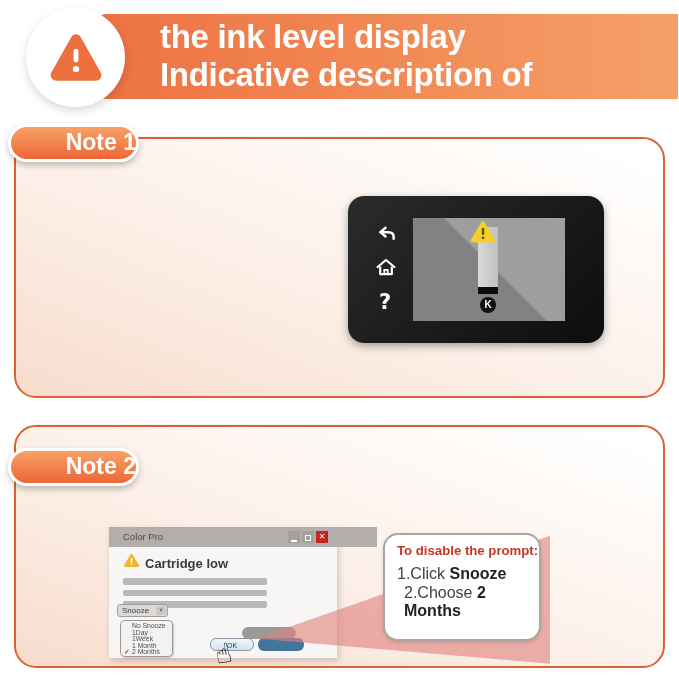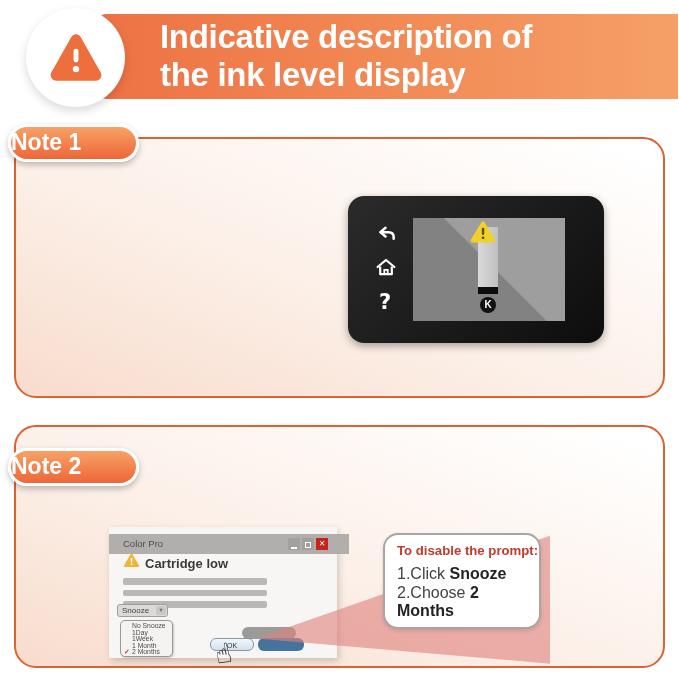--- a/index.html
+++ b/index.html
@@ -12,21 +12,21 @@
   .hero-title{position:absolute;left:64px;top:4px;color:#fff;font-weight:bold;
     font-size:33px;line-height:38px;letter-spacing:-0.3px;}
   .hero-title span{display:block;}
   .hero-circle{position:absolute;left:26px;top:8px;width:99px;height:99px;border-radius:50%;
     background:#fff;box-shadow:0 4px 10px rgba(0,0,0,0.15);display:flex;align-items:center;justify-content:center;}
 
   
   .note-label{position:absolute;left:8px;width:131px;height:38px;border-radius:19px;
     background:linear-gradient(180deg,#f7a266,#ed6638);border:3px solid #ffffff;
     box-shadow:0 3px 6px rgba(0,0,0,0.25);box-sizing:border-box;z-index:3;
-    color:#fff;font-weight:bold;font-size:23px;text-align:left;line-height:31px;}
+    color:#fff;font-weight:bold;font-size:23px;text-align:right;line-height:31px;}
   .note-box{position:absolute;left:14px;width:651px;border:2px solid #dd6233;border-radius:22px;
     box-sizing:border-box;z-index:1;
     background:linear-gradient(to top right,#f8dccd 0%,#fcf0e8 45%,#ffffff 95%);}
   .body-text{position:absolute;color:#3d3d3d;font-size:17px;line-height:21.6px;
     letter-spacing:0.4px;white-space:pre-line;}
 
   
   .printer-panel{position:absolute;left:348px;top:196px;width:256px;height:147px;border-radius:16px;
     background:linear-gradient(135deg,#2b2b2b,#0d0d0d);box-shadow:0 3px 8px rgba(0,0,0,0.35);z-index:2;}
   .panel-btn{position:absolute;display:block;line-height:0;background:none;border:none;padding:0;}
@@ -36,21 +36,21 @@
   .ink-bar{position:absolute;left:65px;top:9px;width:20px;height:60px;
     background:linear-gradient(90deg,#d9d9d9,#c0c0c0);}
   .ink-tip{position:absolute;left:65px;top:69px;width:20px;height:7px;background:#0c0c0c;}
   .k-badge{position:absolute;left:67px;top:79px;width:16px;height:16px;border-radius:50%;background:#111;
     color:#fff;font-weight:bold;font-size:10px;text-align:center;line-height:16px;}
   .screen-warn{position:absolute;left:56px;top:2px;}
 
   
   .dialog{position:absolute;left:109px;top:527px;width:228px;height:131px;background:#f8f6f5;
     box-shadow:2px 3px 7px rgba(0,0,0,0.18);z-index:2;}
-  .dialog-titlebar{position:absolute;left:0;top:7px;width:240px;height:20px;background:#b2aeac;}
+  .dialog-titlebar{position:absolute;left:0;top:0;width:268px;height:20px;background:#b2aeac;}
   .dialog-title{position:absolute;left:14px;top:0;font-size:9.5px;color:#4f4c4a;line-height:20px;}
   .winbtn{position:absolute;top:4px;width:12px;height:12px;border:none;padding:0;display:block;}
   .min-btn{left:179px;background:#a3a09e;}
   .min-btn::before{content:"";display:block;width:6px;height:2px;background:#fff;margin:7px auto 0;}
   .restore-btn{left:193px;background:#a3a09e;}
   .restore-btn::before{content:"";display:block;width:4px;height:4px;border:1.3px solid #fff;margin:2.6px auto 0;}
   .close-btn{left:207px;background:#c6231d;color:#fff;}
   .close-btn::before{content:"✕";font-size:8px;line-height:12px;display:block;text-align:center;
     font-family:"DejaVu Sans",sans-serif;}
   .alert-title{position:absolute;left:36px;top:29px;font-weight:bold;font-size:13px;color:#3a3a3a;}
@@ -71,38 +71,38 @@
     font-size:7px;color:#333;text-align:center;line-height:11px;}
   .gray-btn{position:absolute;left:133px;top:100px;width:54px;height:12px;background:#9c9a98;
     border:none;border-radius:6px;}
   .blue-btn{position:absolute;left:149px;top:111px;width:46px;height:13px;background:#44749e;
     border:none;border-radius:6px;}
 
   
   .beam{position:absolute;left:250px;top:533px;width:300px;height:132px;z-index:3;
     background:rgba(222,131,126,0.62);
     clip-path:polygon(2% 80%,100% 2%,100% 99%);}
-  .tip-box{position:absolute;left:383px;top:533px;width:158px;height:96px;box-sizing:border-box;
+  .tip-box{position:absolute;left:383px;top:533px;width:158px;height:108px;box-sizing:border-box;
     background:#fff;border:2px solid #a8a5a2;border-radius:15px;z-index:4;
     box-shadow:0 2px 4px rgba(0,0,0,0.12);}
   .tip-title{position:absolute;left:12px;top:8px;color:#c13b2c;font-weight:bold;font-size:13.2px;}
   .tip-step{position:absolute;left:12px;font-size:16px;color:#424242;}
   .tip-step b{color:#232323;}
   .cursor-hand{position:absolute;left:215px;top:638px;z-index:5;transform:rotate(-12deg);color:#000;}
   .cursor-hand::before{content:"☝";font-size:27px;font-family:"DejaVu Sans",sans-serif;}
 </style>
 </head>
 <body>
 
 <div class="page">
 
   <div class="hero-banner">
     <div class="hero-title">
+      <span>the ink level display</span>
       <span>Indicative description of</span>
-      <span>the ink level display</span>
     </div>
   </div>
   <div class="hero-circle">
     <svg width="58" height="53" viewBox="0 0 52 48">
       <path d="M26 8 L44 40 H8 Z" fill="#ee6f3e" stroke="#ee6f3e" stroke-width="10" stroke-linejoin="round"></path>
       <rect x="23.8" y="16" width="4.4" height="12.5" rx="2.2" fill="#ffffff"></rect>
       <circle cx="26" cy="34.5" r="2.9" fill="#ffffff"></circle>
     </svg>
   </div>
 
@@ -197,18 +197,18 @@
       <span>OK</span>
     </button>
     <button class="blue-btn"></button>
   </div>
 
   <div class="beam"></div>
 
   <div class="tip-box">
     <div class="tip-title">To disable the prompt:</div>
     <div class="tip-step" style="top:30px;"><span>1.Click </span><b>Snooze</b><span></span></div>
-    <div class="tip-step" style="top:49px;"><span>2.Choose </span><b>2 Months</b><span></span></div>
+    <div class="tip-step" style="top:49px;margin-left:7px;"><span>2.Choose </span><b>2 Months</b><span></span></div>
   </div>
 
   <div class="cursor-hand"></div>
 
 </div>
 
 </body></html>

